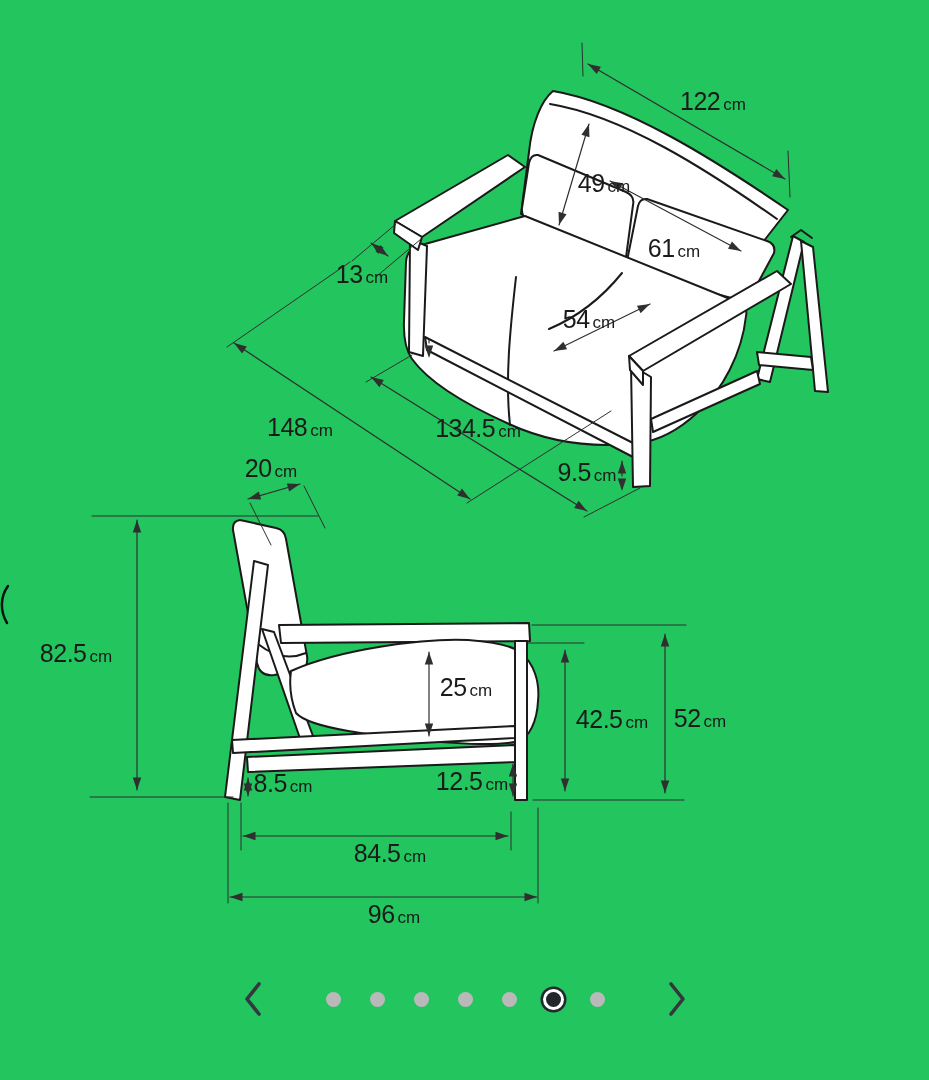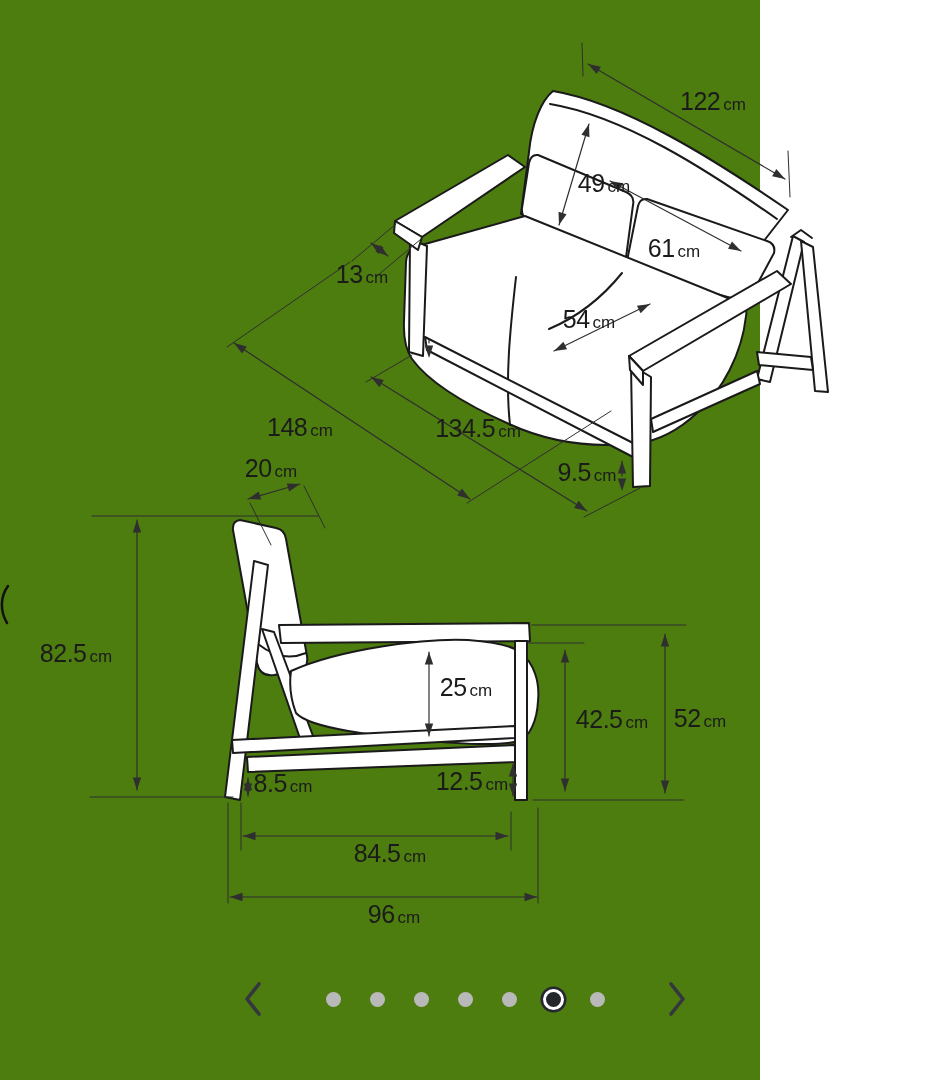--- a/index.html
+++ b/index.html
@@ -1,17 +1,17 @@
 <!DOCTYPE html>
 <html><head>
 <meta charset="utf-8">
 <style>
   html,body{margin:0;padding:0;background:#ffffff;width:929px;height:1080px;overflow:hidden;
     font-family:"Liberation Sans",sans-serif;}
-  #stage{position:relative;width:760px;height:1080px;background:#4d7c0f;}
+  #stage{position:relative;width:929px;height:1080px;background:#22c55e;}
   svg text{fill:#1b1b1b;}
   .dim-num{font-size:25px;letter-spacing:-0.5px;}
   .dim-unit{font-size:17px;}
   
   #carousel{position:absolute;left:240px;top:975px;width:450px;height:48px;
     display:flex;align-items:center;justify-content:space-between;}
   #dots{display:flex;align-items:center;gap:29px;margin:0 auto;}
   .dot{width:15px;height:15px;border-radius:50%;background:#b9b9b9;border:none;padding:0;cursor:pointer;}
   .dot.active{background:#23272c;box-shadow:0 0 0 3px #ffffff,0 0 0 5.5px #24282e;}
   .nav-btn{background:none;border:none;padding:0;cursor:pointer;width:26px;height:40px;

